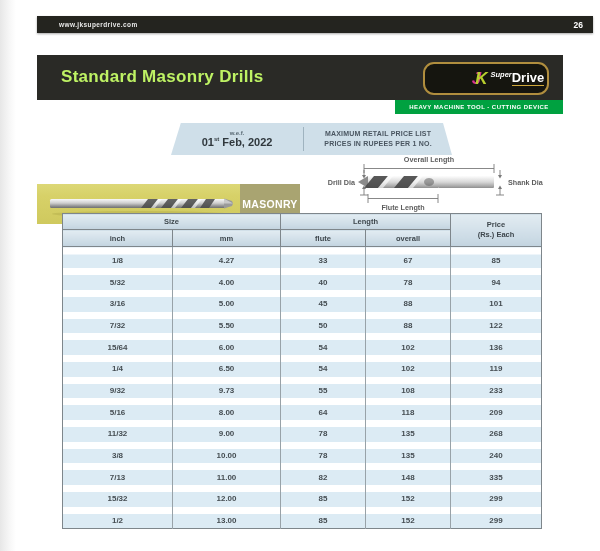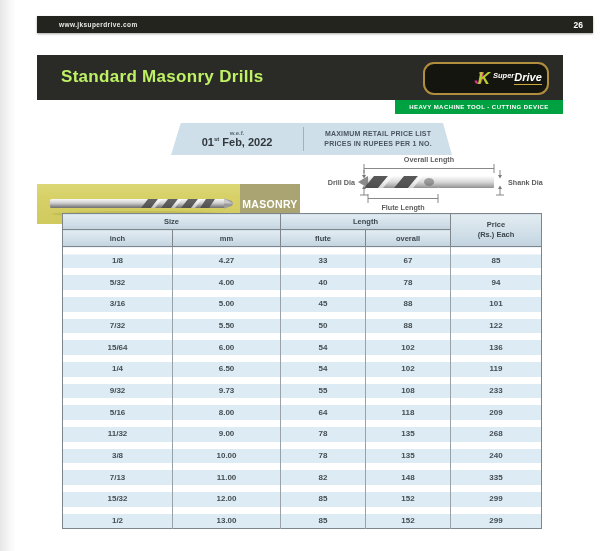--- a/index.html
+++ b/index.html
@@ -33,21 +33,21 @@
   .logo{
     position:absolute;right:14px;top:7px;width:78px;height:29px;
     border:2px solid var(--gold);border-radius:11px;background:#15150f;
     display:flex;align-items:center;justify-content:center;gap:3px;padding-left:44px;
   }
   .logo .jk{font-size:17px;font-weight:900;font-style:italic;line-height:1;}
   .logo .jk .j{color:#d63090;}
   .logo .jk .k{color:#b8cf2e;margin-left:-6px;}
   .logo .words{display:flex;flex-direction:row;line-height:1;}
   .logo .words .w1{color:#fff;font-size:7.5px;font-weight:800;font-style:italic;}
-  .logo .words .w2{color:#fff;font-size:11px;font-weight:800;font-style:italic;border-bottom:1px solid #cfa83c;padding-bottom:1px;}
+  .logo .words .w2{color:#fff;font-size:13px;font-weight:800;border-bottom:1px solid #cfa83c;padding-bottom:1px;}
   
   .green-bar{
     position:absolute;left:395px;top:100px;width:168px;height:14px;
     background:var(--green);color:#fff;display:flex;align-items:center;justify-content:center;
     font-size:6px;font-weight:700;letter-spacing:.45px;
   }
   
   .mrp-box{
     position:absolute;left:171px;top:123px;width:281px;height:32px;
     background:var(--mrpblue);display:flex;align-items:stretch;

